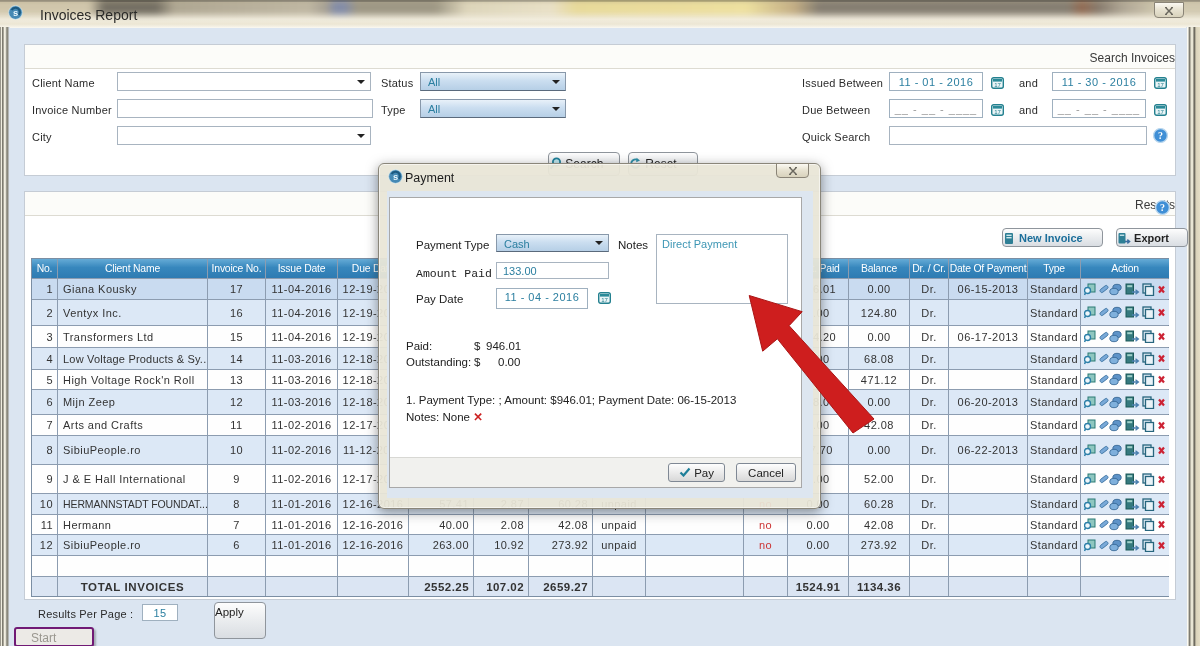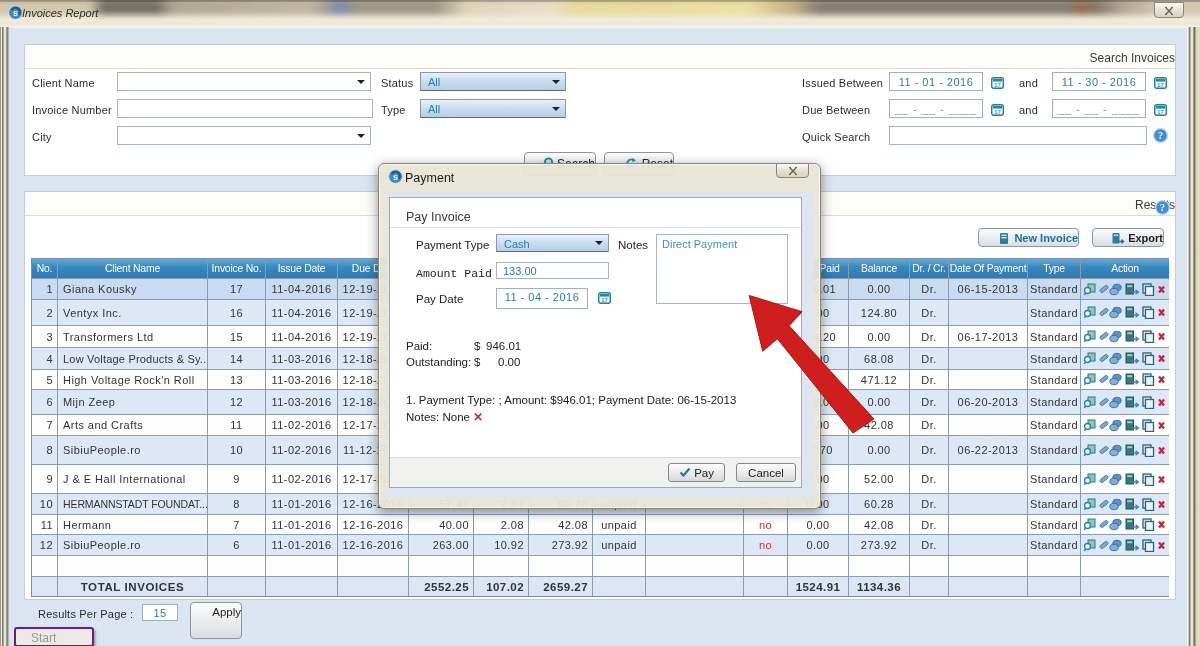--- a/index.html
+++ b/index.html
@@ -2,21 +2,21 @@
 <html><head><meta charset="utf-8"><style>
 * { margin:0; padding:0; box-sizing:border-box; }
 html,body { width:1200px; height:646px; overflow:hidden; font-family:"Liberation Sans",sans-serif; }
 body { position:relative; background:#e4dbbd; }
 .abs { position:absolute; }
 
 
 .titlebar { position:absolute; left:0; top:0; width:1200px; height:27px;
   background:linear-gradient(#bdb296 0%, #d9d1b8 18%, #eae4d2 45%, #f2edde 70%, #ece6d4 88%, #f6f3e8 100%);
   border-top:2px solid #5e5a4e; }
-.wtitle { position:absolute; left:22px; top:7px; font-size:11px; color:#2a2a28;font-style:italic; }
+.wtitle { position:absolute; left:40px; top:7px; font-size:14px; color:#2a2a28; }
 .wlogo { position:absolute; left:8px; top:5px; }
 .closebtn { position:absolute; left:1154px; top:2px; width:30px; height:16px;
   background:linear-gradient(#fbf9f2,#e8e3d2 45%,#d8d2bc); border:1px solid #8a8477;
   border-radius:0 0 4px 4px; text-align:center; padding-top:2px; line-height:10px; }
 .winbody { position:absolute; left:0px; top:27px; width:1200px; height:619px; background:#dbe5f1; border-top:1px solid #f8f6ee; }
 .winedge-l { position:absolute; left:0; top:27px; width:10px; height:619px;
   background:linear-gradient(90deg,#9a978c 0%,#9a978c 6%,#f0edde 13%,#f0edde 18%,#6e6b60 26%,#6e6b60 31%,#efecdd 40%,#f6f3e6 52%,#8a887c 68%,#8a887c 78%,#dce4ee 92%,#dce4ee 100%); }
 .winedge-r { position:absolute; left:1186px; top:27px; width:14px; height:619px;
   background:linear-gradient(90deg,#dce4ee 0%,#dce4ee 5%,#fbfaf2 9%,#fbfaf2 15%,#7e7b70 22%,#7e7b70 28%,#e8e5d4 36%,#e8e5d4 50%,#6e6b60 56%,#6e6b60 61%,#d9d2ba 72%,#e5dec6 100%); }
 
@@ -30,21 +30,21 @@
 .sel .arr, .bsel .arr { position:absolute; right:5px; top:7px; width:0; height:0;
   border-left:4px solid transparent; border-right:4px solid transparent; border-top:4px solid #222; }
 .bsel { position:absolute; border:1px solid #8898aa; border-bottom-color:#5a6a7c;
   background:linear-gradient(#e8f1f9,#cbdef0 45%,#b6cfe6); font-size:11px; color:#2b7fa0; padding:3px 0 0 7px; }
 .dateinp { position:absolute; background:#fff; border:1px solid #9fb0bf; font-size:11px;
   color:#2b7fa0; text-align:center; padding-top:3px; letter-spacing:0.5px; }
 .dash { color:#999; letter-spacing:1px; }
 .cal { position:absolute; }
 
 .gbtn { position:absolute; background:linear-gradient(#fdfdfd,#eceef0 45%,#d9dde2); border:1px solid #8f959c;
-  border-radius:4px; font-size:12px; color:#222; text-align:right; }
+  border-radius:4px; font-size:12px; color:#222; text-align:left;margin-left:24px; }
 
 
 .tbl { position:absolute; left:31px; top:258px; display:grid;
   grid-template-columns:25px 149px 57px 71px 70px 64px 54px 63px 52px 97px 43px 60px 60px 38px 78px 52px 88px; grid-template-rows:19px 20px 25px 21px 21px 19px 24px 20px 28px 28px 20px 19px 20px 20px 19px;
   gap:1px; background:#8c9cb0; border:1px solid #7b8ea3; width:1138px; }
 .hc { background:linear-gradient(#65abd6,#3787bd 45%,#2e7bb2); color:#fff; font-size:10.4px; letter-spacing:-0.2px;
   display:flex; align-items:center; justify-content:center; overflow:hidden; white-space:nowrap; }
 .c { font-size:11px; color:#333; display:flex; align-items:center; justify-content:center; overflow:hidden; white-space:nowrap; letter-spacing:0.45px; }
 .c.al { justify-content:flex-start; padding-left:5px; }
 .c.ar { justify-content:flex-end; padding-right:4px; }
@@ -669,21 +669,20 @@
         <path d="M11.5 10.5 A4.5 4.5 0 0 0 8 3 A4.5 4.5 0 0 0 4 5.5" fill="none" stroke="#1d5a80" stroke-width="2.2"></path>
         <text x="8" y="12" font-size="10" font-weight="bold" font-family="Liberation Sans" fill="#e8f6fc" text-anchor="middle">s</text>
       </svg></span>
     <div class="abs" style="left:26px;top:7px;font-size:12.5px;color:#1c1c1c;">Payment</div>
     <div class="abs" style="left:397px;top:-1px;width:33px;height:15px;background:linear-gradient(#fbf9f2,#e8e3d2 45%,#d8d2bc);border:1px solid #8a8477;border-radius:0 0 4px 4px;text-align:center;padding-top:1px;line-height:10px;"><svg width="10" height="8" viewBox="0 0 12 10">
         <path d="M2 1 L10 9 M10 1 L2 9" stroke="#6a675e" stroke-width="1.8"></path>
         <path d="M1 0.6 L3.4 0.6 M8.6 0.6 L11 0.6 M1 9.4 L3.4 9.4 M8.6 9.4 L11 9.4" stroke="#6a675e" stroke-width="1.3"></path>
       </svg></div>
     <div class="mcontent"></div>
     <div class="minner">
-      <div class="sechead">Pay Invoice</div>
       <div class="mlabel" style="left:26px;top:41px;">Payment Type</div>
       <div class="bsel" style="left:106px;top:36px;width:113px;height:18px;">Cash<i class="arr" style="top:6px;"></i></div>
       <div class="mlabel" style="left:228px;top:41px;">Notes</div>
       <div class="inp" style="left:266px;top:36px;width:132px;height:70px;font-size:11px;color:#3d96b4;padding:3px 5px;">Direct Payment</div>
       <div class="mlabel" style="left:26px;top:69px;font-family:Liberation Mono, monospace;">Amount Paid</div>
       <div class="inp" style="left:106px;top:64px;width:113px;height:17px;font-size:11px;color:#2b7fa0;padding:2px 6px;">133.00</div>
       <div class="mlabel" style="left:26px;top:95px;">Pay Date</div>
       <div class="dateinp" style="left:106px;top:90px;width:92px;height:21px;padding-top:2px;">11 - 04 - 2016</div>
       <span class="cal" style="left:208px;top:92px;"><svg width="13" height="13" viewBox="0 0 13 13">
           <rect x="0.7" y="1.7" width="11.6" height="10.6" rx="2" fill="#eaf4f6" stroke="#23808f" stroke-width="1.4"></rect>

